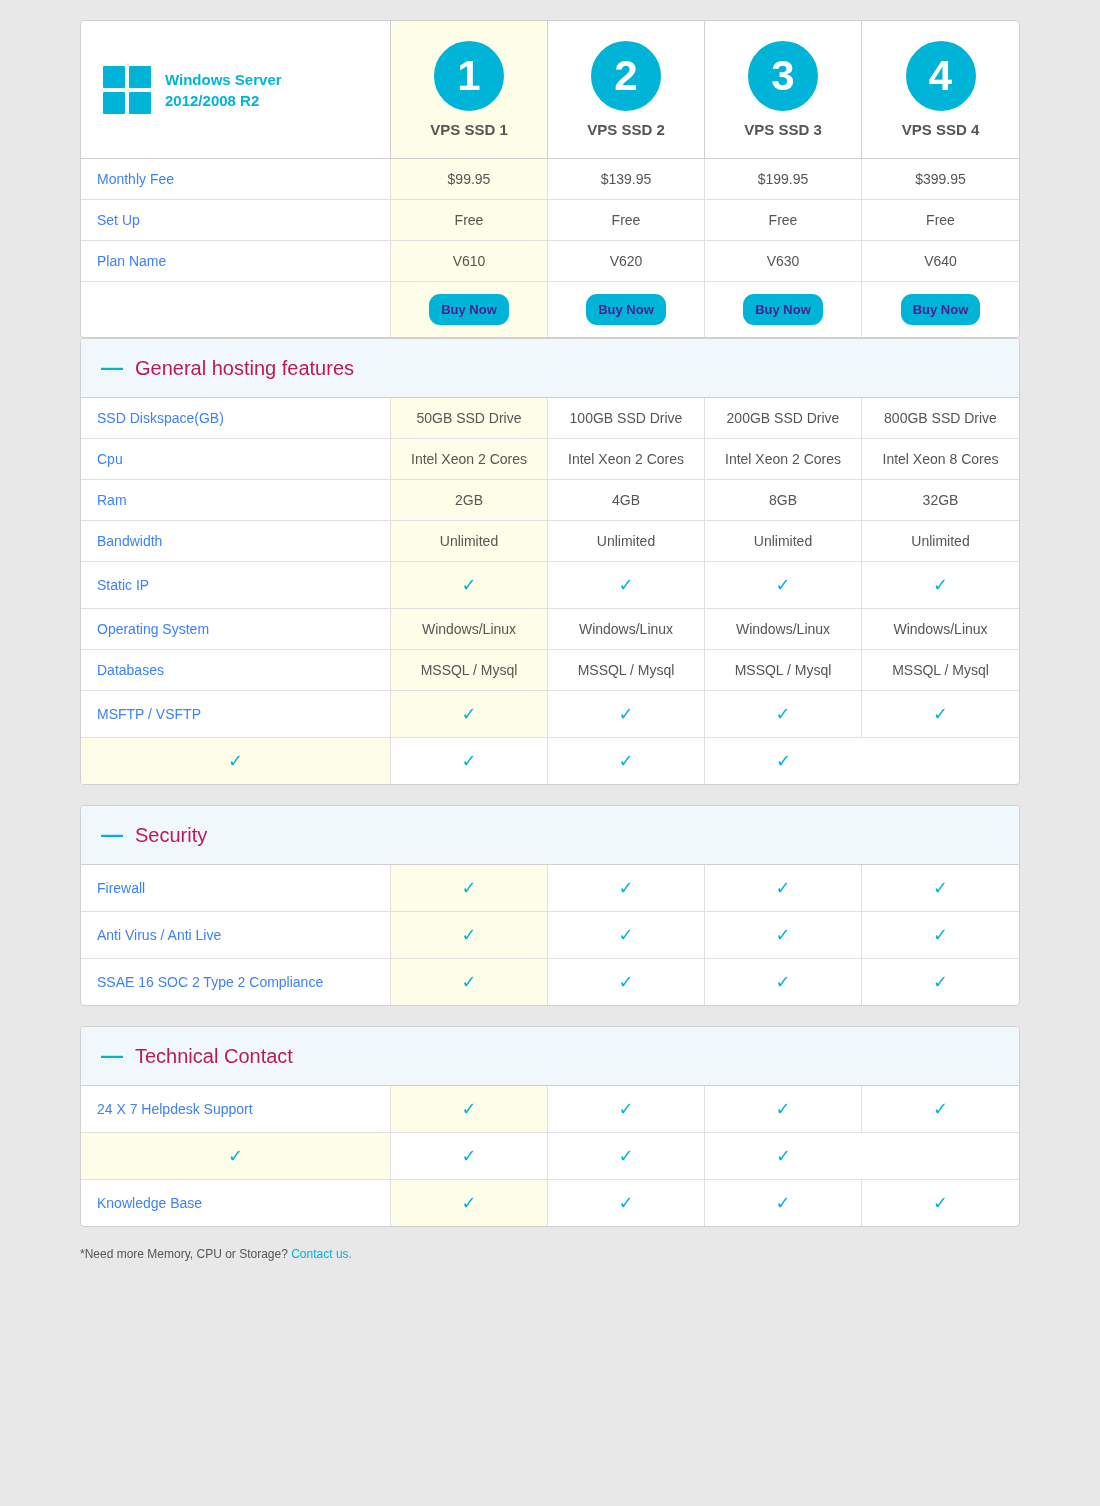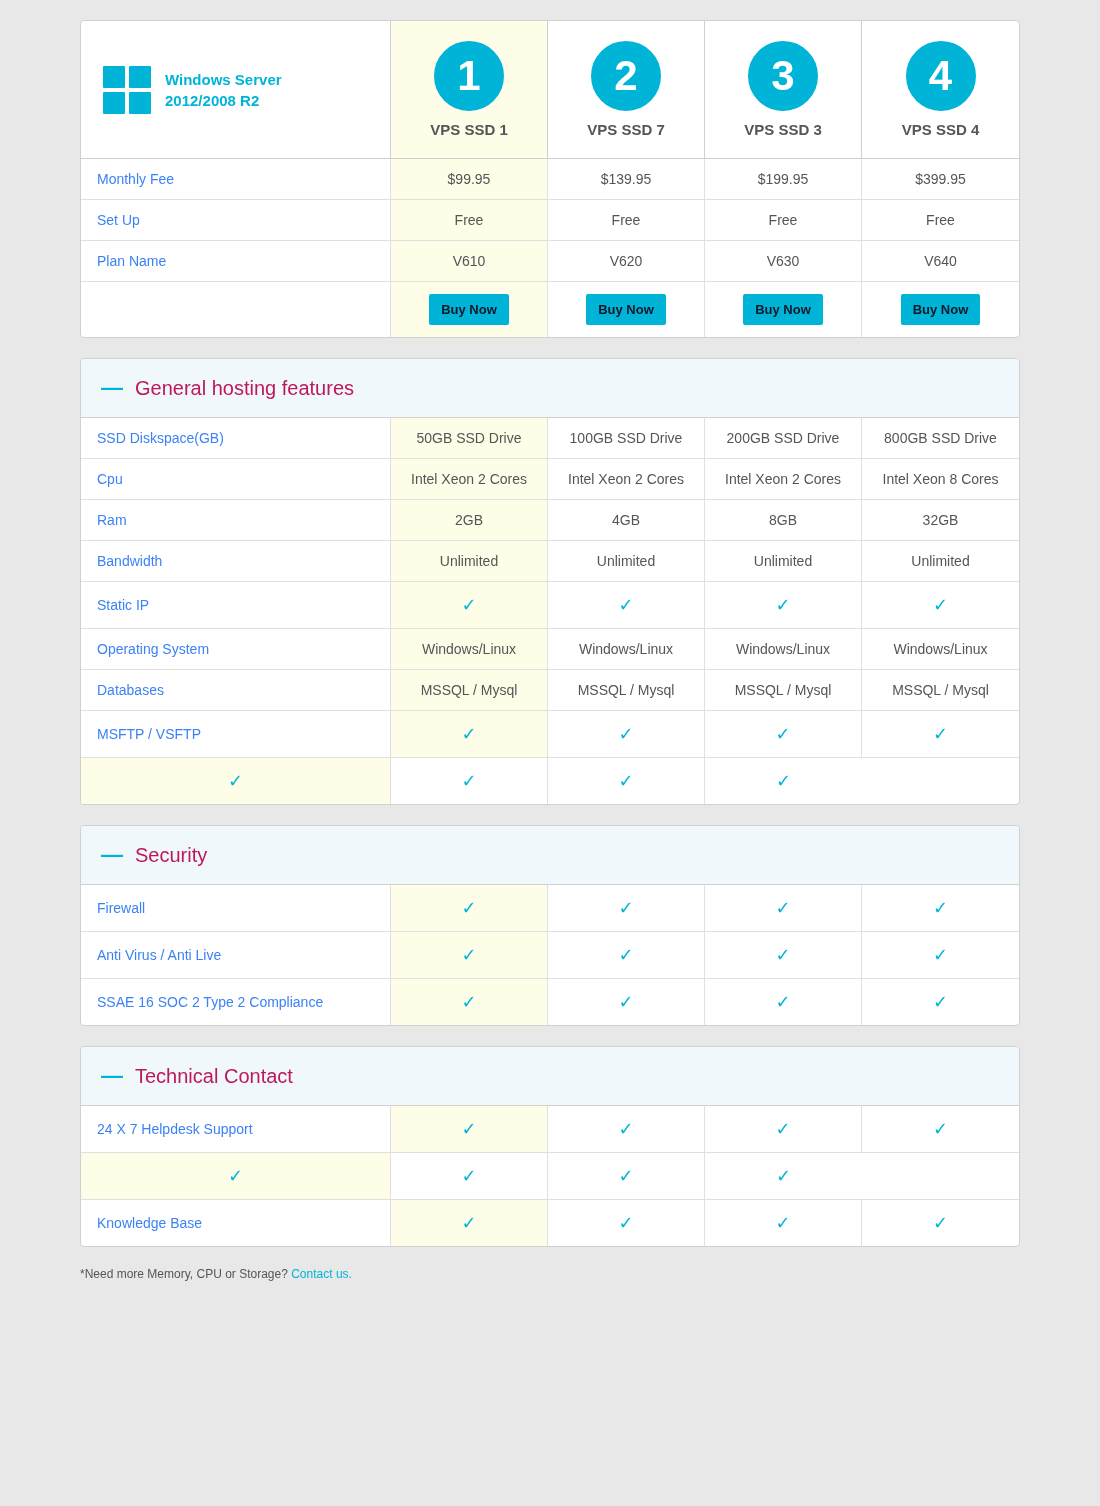--- a/index.html
+++ b/index.html
@@ -14,21 +14,20 @@
     .page-wrapper {
       max-width: 940px;
       margin: 0 auto;
     }
 
     
     .pricing-table {
       background: #fff;
       border: 1px solid #d0d0d0;
       border-radius: 4px;
-      margin-bottom: 20px;
       overflow: hidden;
     }
 
     .pricing-header {
       display: grid;
       grid-template-columns: 310px 1fr 1fr 1fr 1fr;
       border-bottom: 1px solid #d0d0d0;
     }
 
     .brand-cell {
@@ -112,24 +111,24 @@
       align-items: center;
       justify-content: center;
     }
 
     .row-value:last-child { border-right: none; }
 
     .row-value.highlight { background: #fdfde8; }
 
     .buy-btn {
       background: #00b4d8;
-      color: #0f172a;
+      color: #4c1d95;
       border: none;
       padding: 8px 12px;
-      border-radius: 2px;
+      border-radius: 11px;
       cursor: pointer;
       font-size: 13px;
       font-weight: bold;
     }
 
     
     .section-table {
       background: #fff;
       border: 1px solid #d0d0d0;
       border-radius: 4px;
@@ -193,21 +192,21 @@
           <div>2012/2008 R2</div>
         </div>
       </div>
 
       <div class="plan-header-cell highlight">
         <div class="plan-circle">1</div>
         <div class="plan-name">VPS SSD 1</div>
       </div>
       <div class="plan-header-cell">
         <div class="plan-circle">2</div>
-        <div class="plan-name">VPS SSD 7</div>
+        <div class="plan-name">VPS SSD 2</div>
       </div>
       <div class="plan-header-cell">
         <div class="plan-circle">3</div>
         <div class="plan-name">VPS SSD 3</div>
       </div>
       <div class="plan-header-cell">
         <div class="plan-circle">4</div>
         <div class="plan-name">VPS SSD 4</div>
       </div>
     </div>

